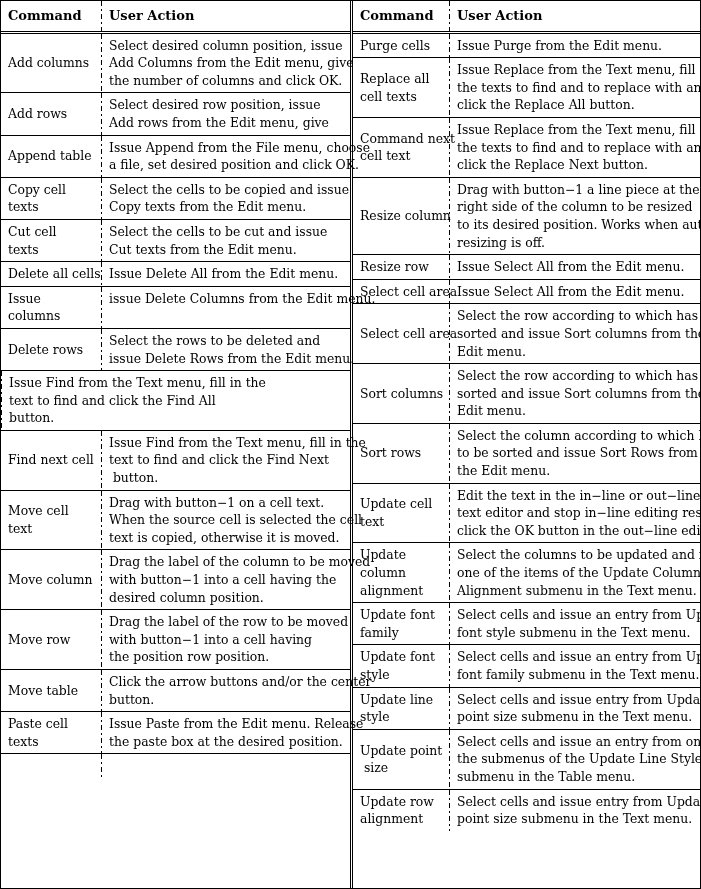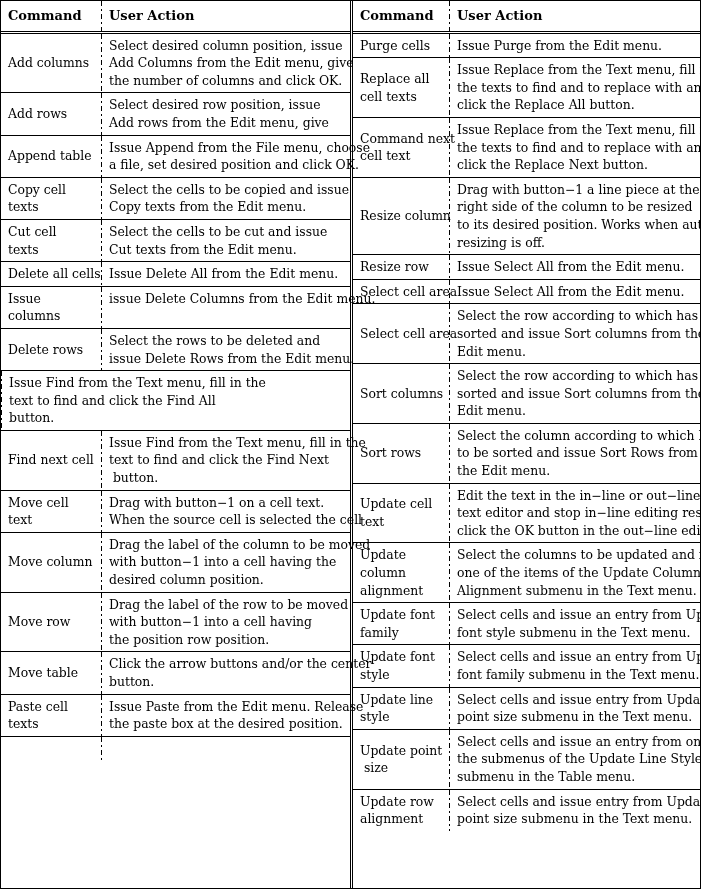--- a/index.html
+++ b/index.html
@@ -213,20 +213,21 @@
         </div>
       </div>
       <div class="row">
         <div class="cell cell-cmd cmd-lines">
           <span class="line">Move cell</span>
           <span class="line">text</span>
         </div>
         <div class="cell cell-act act-lines">
           <span class="line">Drag with button−1 on a cell text.</span>
           <span class="line">When the source cell is selected the cell</span>
+          <span class="line">text is copied, otherwise it is moved.</span>
         </div>
       </div>
       <div class="row">
         <div class="cell cell-cmd cmd-lines">
           <span class="line">Move column</span>
         </div>
         <div class="cell cell-act act-lines">
           <span class="line">Drag the label of the column to be moved</span>
           <span class="line">with button−1 into a cell having the</span>
           <span class="line">desired column position.</span>

